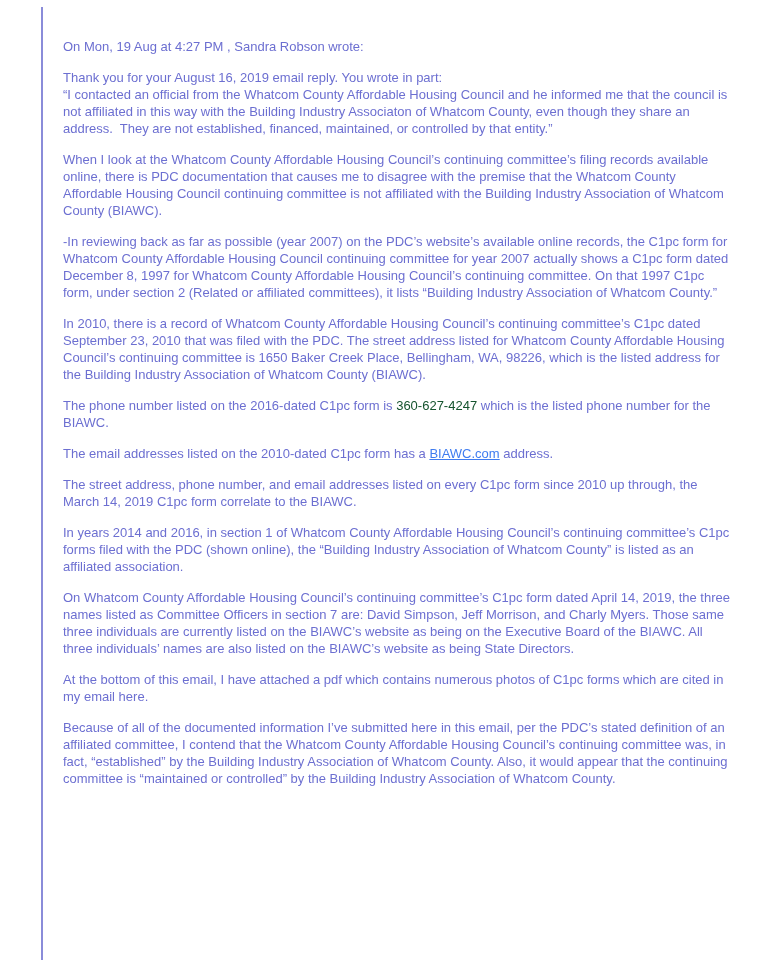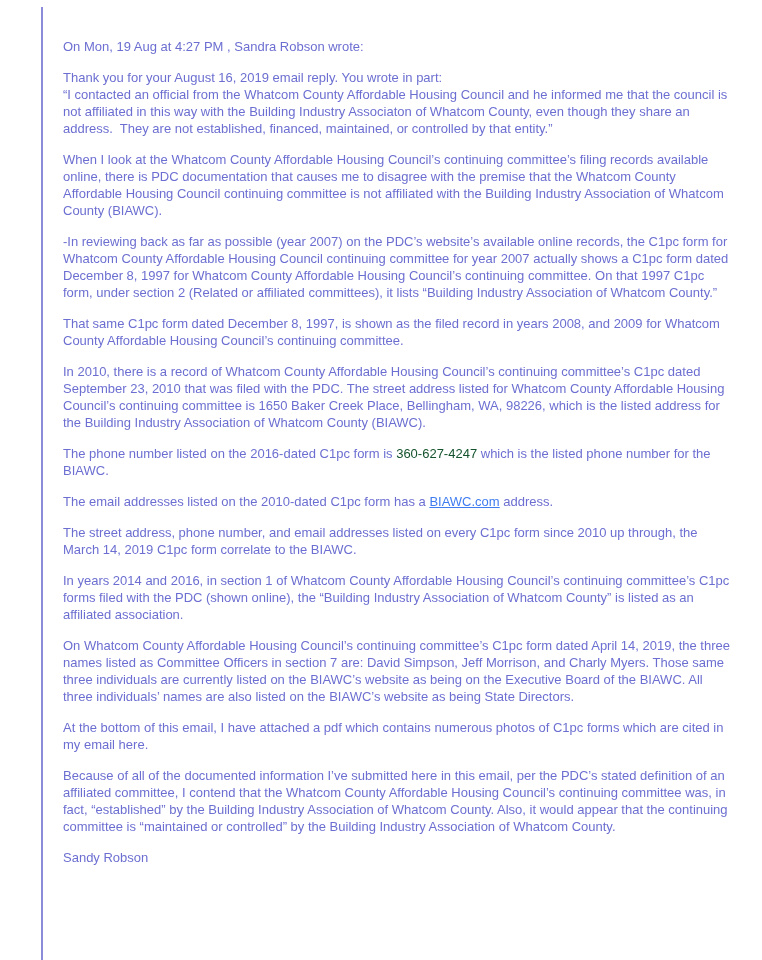--- a/index.html
+++ b/index.html
@@ -62,35 +62,33 @@
 
   <div class="para">
       <span class="line">Thank you for your August 16, 2019 email reply. You wrote in part:</span>
       <span class="line">“I contacted an official from the Whatcom County Affordable Housing Council and he informed me that the council is not affiliated in this way with the Building Industry Associaton of Whatcom County, even though they share an address.  They are not established, financed, maintained, or controlled by that entity.”</span>
     </div>
 
   <div class="para"><span>When I look at the Whatcom County Affordable Housing Council’s continuing committee’s filing records available online, there is PDC documentation that causes me to disagree with the premise that the Whatcom County Affordable Housing Council continuing committee is not affiliated with the Building Industry Association of Whatcom County (BIAWC).</span></div>
 
   <div class="para"><span>-In reviewing back as far as possible (year 2007) on the PDC’s website’s available online records, the C1pc form for Whatcom County Affordable Housing Council continuing committee for year 2007 actually shows a C1pc form dated December 8, 1997 for Whatcom County Affordable Housing Council’s continuing committee. On that 1997 C1pc form, under section 2 (Related or affiliated committees), it lists “Building Industry Association of Whatcom County.”</span></div>
 
-  <div class="para"><span>That same C1pc form dated December 8, 1997, is shown as the filed record in years 2008, and 2009 for Whatcom County Affordable Housing Council’s continuing committee.</span></div>
 
   <div class="para"><span>In 2010, there is a record of Whatcom County Affordable Housing Council’s continuing committee’s C1pc dated September 23, 2010 that was filed with the PDC. The street address listed for Whatcom County Affordable Housing Council’s continuing committee is </span><span class="address-link">1650 Baker Creek Place, Bellingham, WA, 98226</span><span>, which is the listed address for the Building Industry Association of Whatcom County (BIAWC).</span></div>
 
   <div class="para"><span>The phone number listed on the 2016-dated C1pc form is </span><span class="phone-link">360-627-4247</span><span> which is the listed phone number for the BIAWC.</span></div>
 
   <div class="para"><span>The email addresses listed on the 2010-dated C1pc form has a </span><span class="web-link">BIAWC.com</span><span> address.</span></div>
 
   <div class="para"><span>The street address, phone number, and email addresses listed on every C1pc form since 2010 up through, the March 14, 2019 C1pc form correlate to the BIAWC.</span></div>
 
   <div class="para"><span>In years 2014 and 2016, in section 1 of Whatcom County Affordable Housing Council’s continuing committee’s C1pc forms filed with the PDC (shown online), the “Building Industry Association of Whatcom County” is listed as an affiliated association.</span></div>
 
   <div class="para"><span>On Whatcom County Affordable Housing Council’s continuing committee’s C1pc form dated April 14, 2019, the three names listed as Committee Officers in section 7 are: David Simpson, Jeff Morrison, and Charly Myers. Those same three individuals are currently listed on the BIAWC’s website as being on the Executive Board of the BIAWC. All three individuals’ names are also listed on the BIAWC’s website as being State Directors.</span></div>
 
   <div class="para"><span>At the bottom of this email, I have attached a pdf which contains numerous photos of C1pc forms which are cited in my email here.</span></div>
 
   <div class="para"><span>Because of all of the documented information I’ve submitted here in this email, per the PDC’s stated definition of an affiliated committee, I contend that the Whatcom County Affordable Housing Council’s continuing committee was, in fact, “established” by the Building Industry Association of Whatcom County. Also, it would appear that the continuing committee is “maintained or controlled” by the Building Industry Association of Whatcom County.</span></div>
 
 
 
-  <div class="para"><span>Sandy Robson</span></div>
 
 </div>
 
 </body></html>

